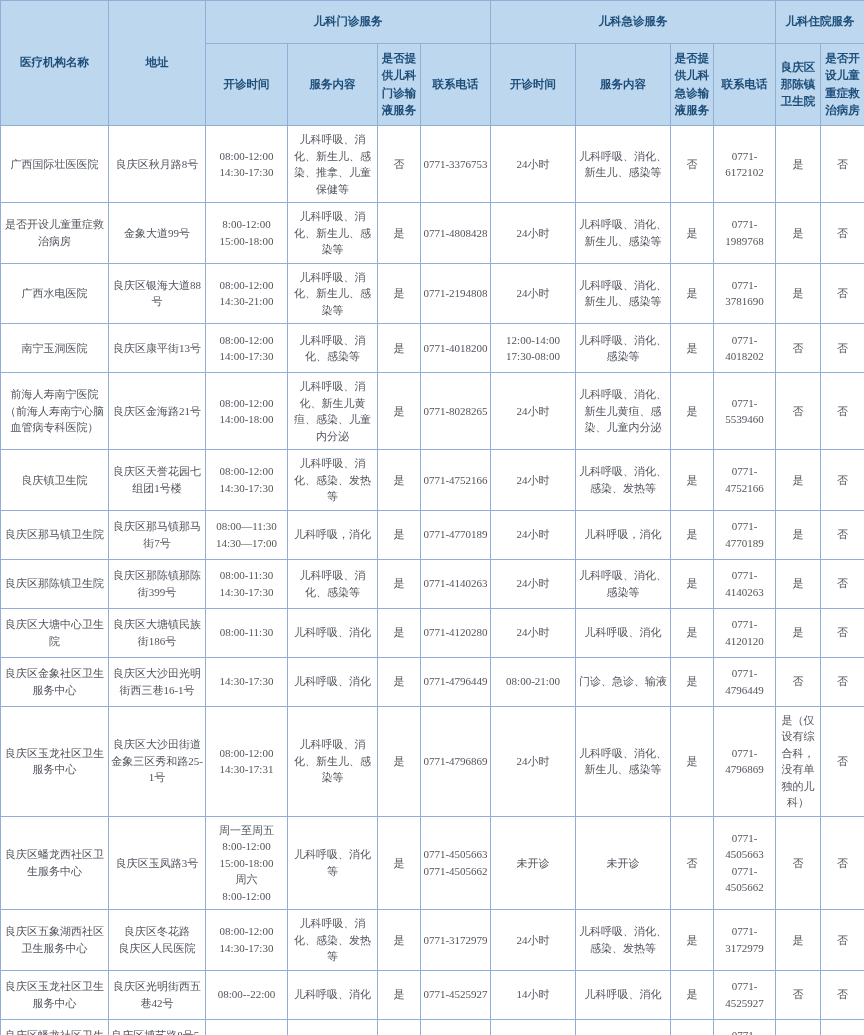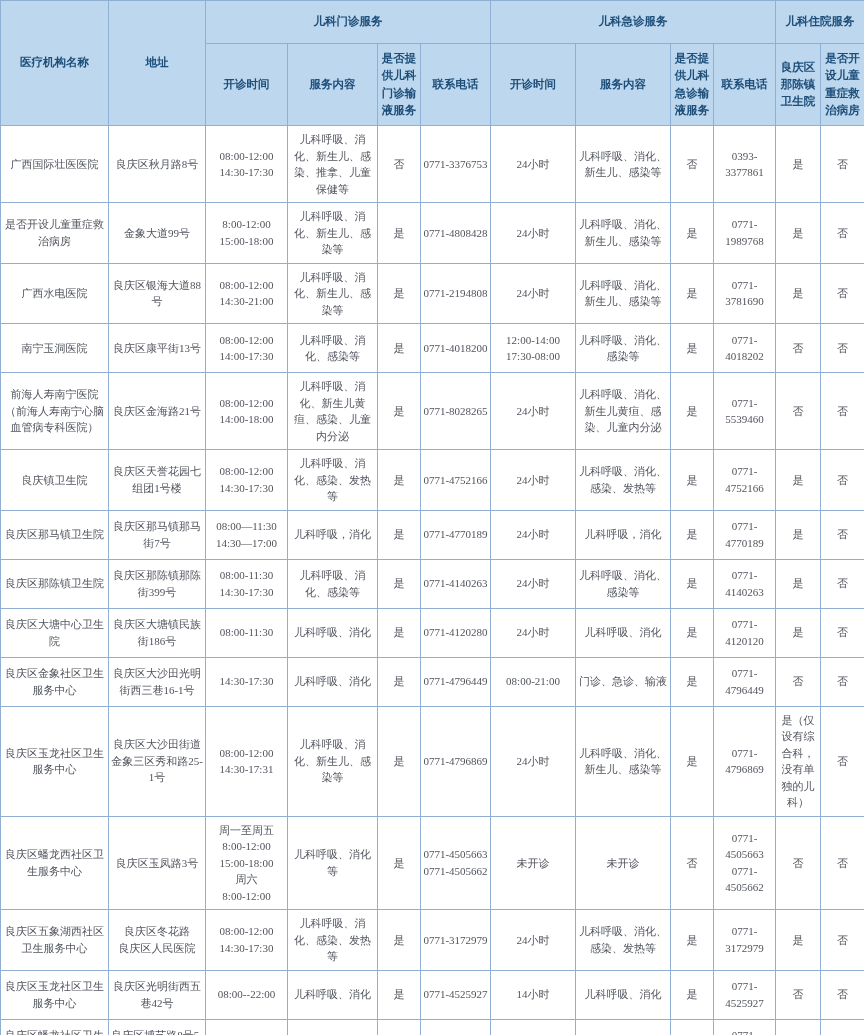--- a/index.html
+++ b/index.html
@@ -75,21 +75,21 @@
           <td>广西国际壮医医院</td>
           <td>良庆区秋月路8号</td>
           <td>08:00-12:00
 14:30-17:30</td>
           <td>儿科呼吸、消化、新生儿、感染、推拿、儿童保健等</td>
           <td>否</td>
           <td>0771-3376753</td>
           <td>24小时</td>
           <td>儿科呼吸、消化、新生儿、感染等</td>
           <td>否</td>
-          <td>0393-3377861</td>
+          <td>0771-6172102</td>
           <td>是</td>
           <td>否</td>
         </tr>
         <tr>
           <td>是否开设儿童重症救治病房</td>
           <td>金象大道99号</td>
           <td>8:00-12:00
 15:00-18:00</td>
           <td>儿科呼吸、消化、新生儿、感染等</td>
           <td>是</td>

